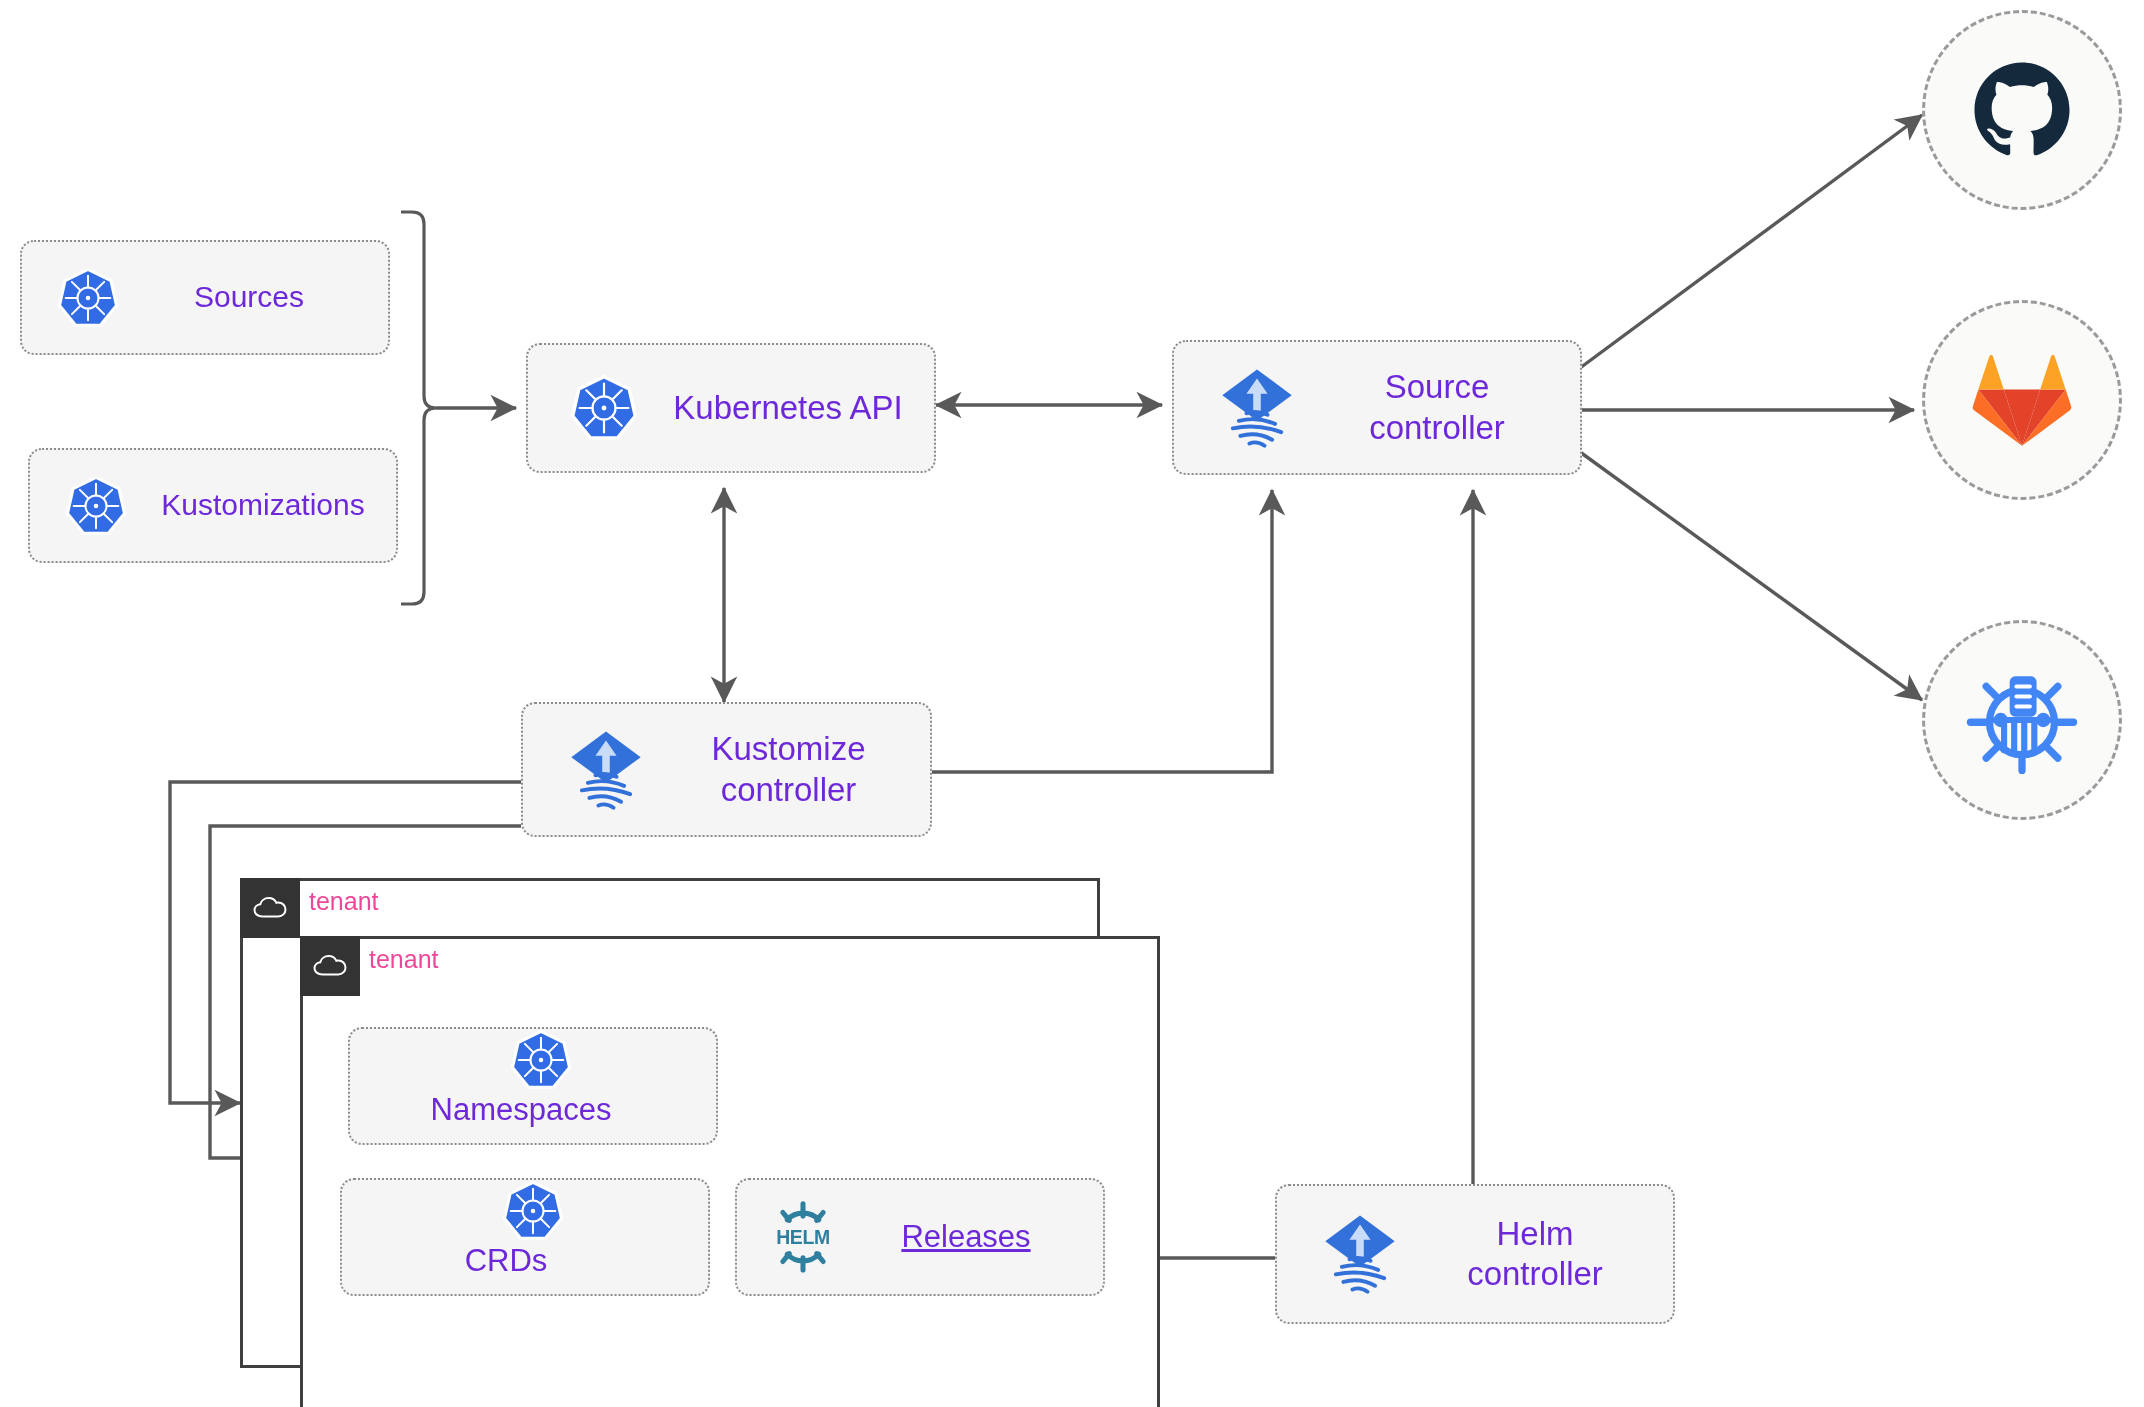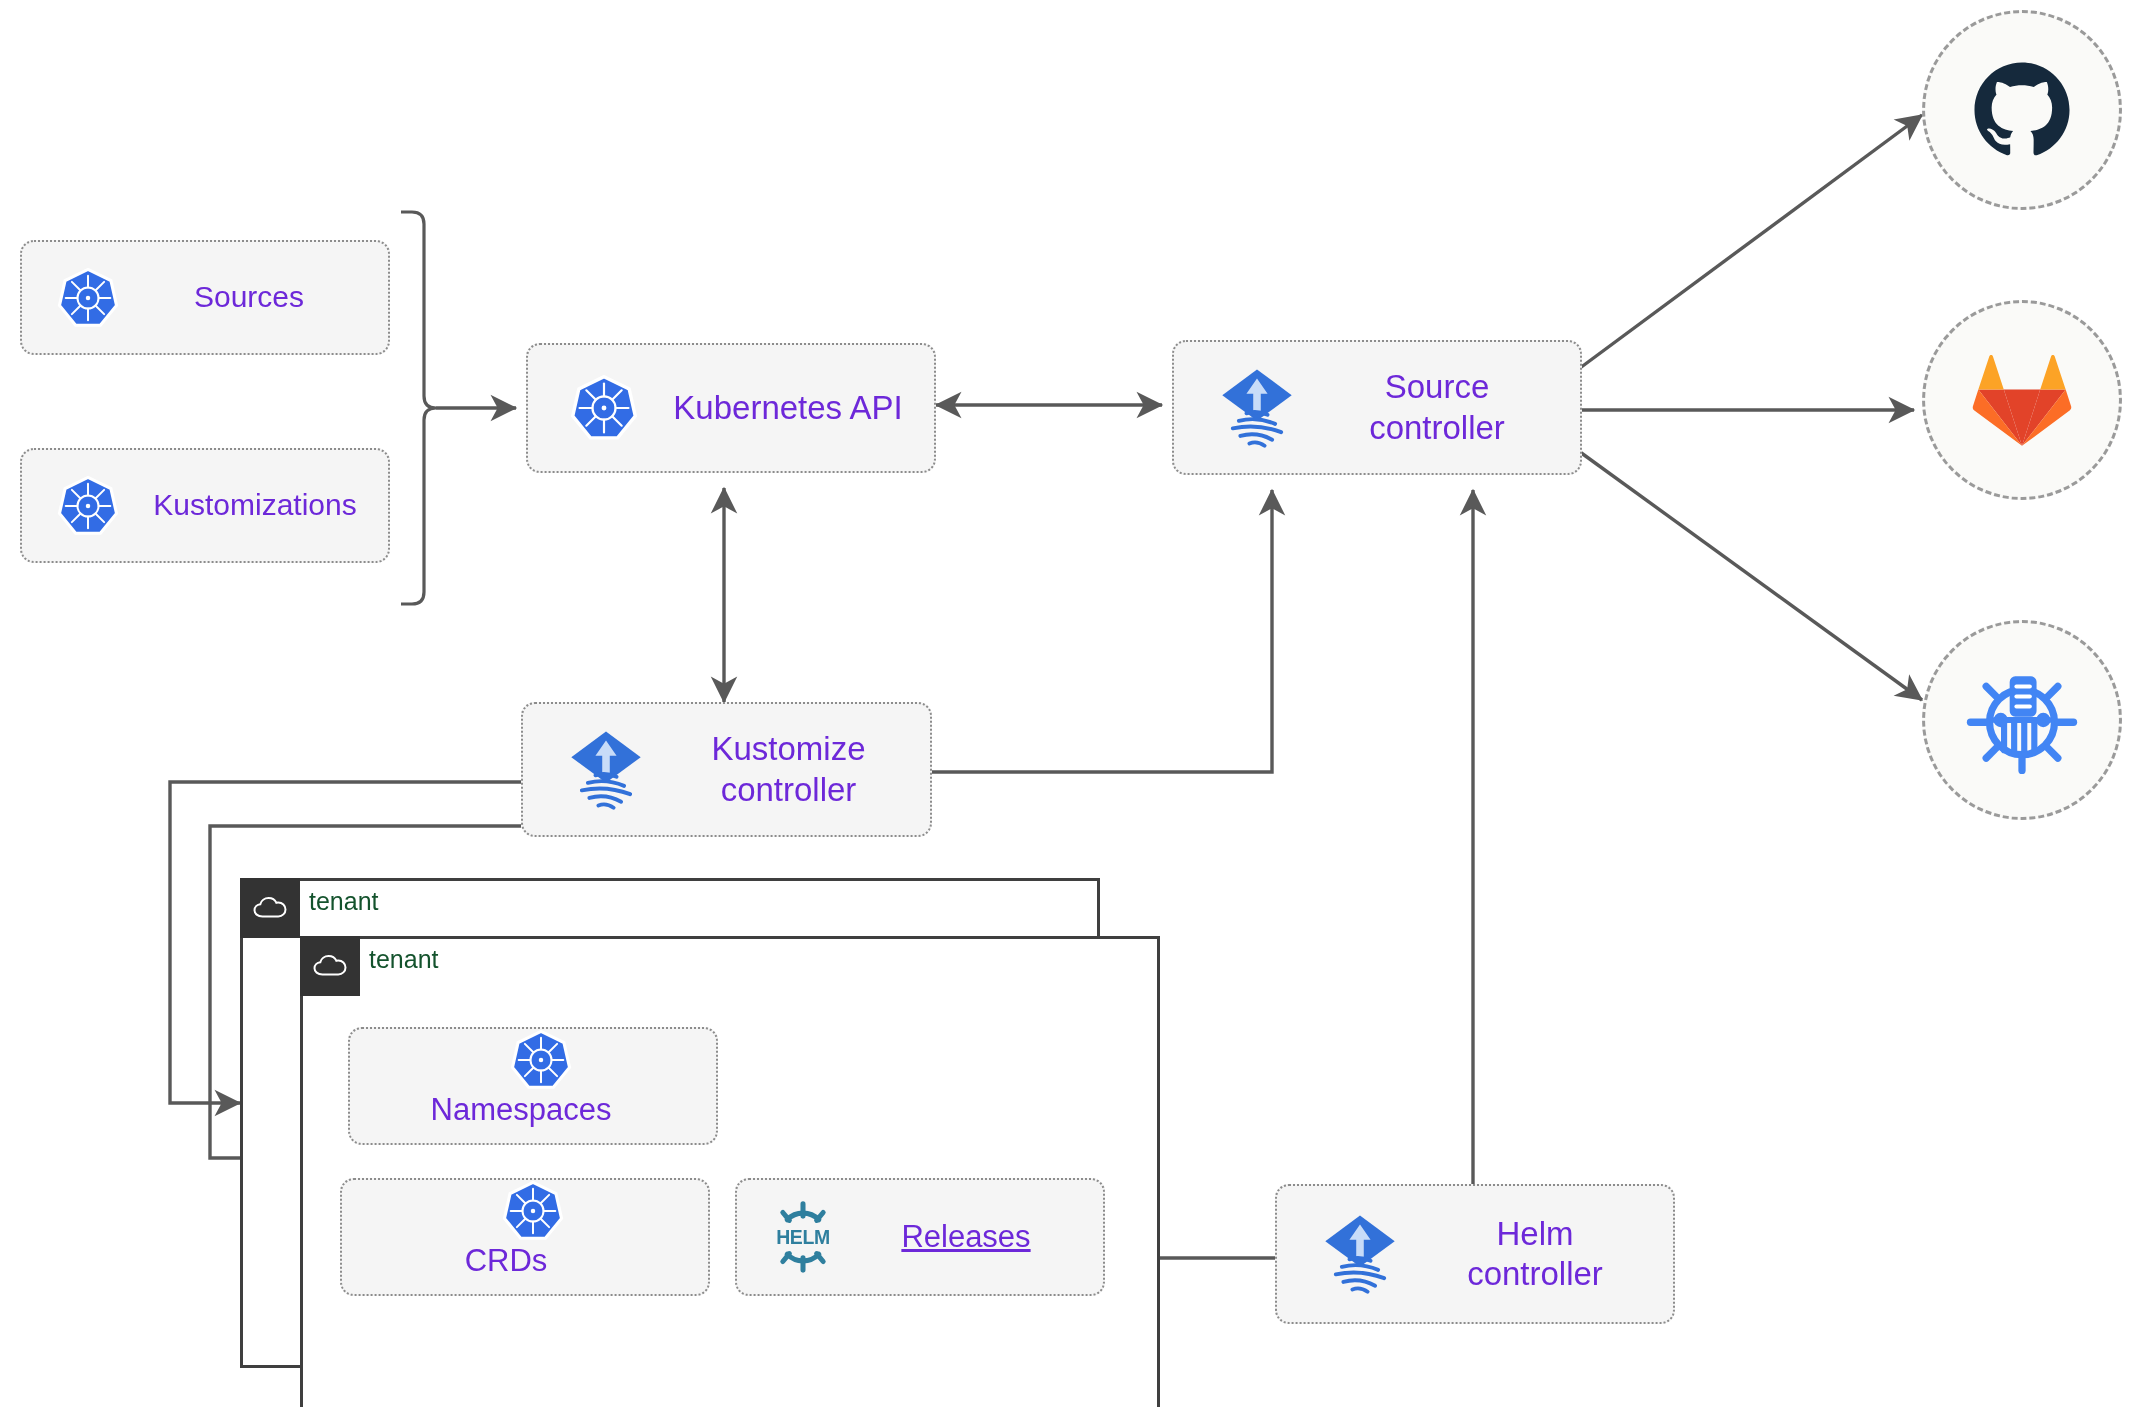--- a/index.html
+++ b/index.html
@@ -42,21 +42,21 @@
   }
   .tenant .bar{
     position:absolute;left:-3px;top:-3px;
     height:60px;width:60px;
     background:#333333;
     display:flex;align-items:center;justify-content:center;
   }
   .tenant .tname{
     position:absolute;left:66px;top:0;height:40px;
     display:flex;align-items:center;
-    font-size:25px;color:#14532d;
+    font-size:25px;color:#ec4899;
   }
 </style>
 </head>
 <body>
 
 <div id="stage">
 
   <svg id="edges" viewBox="0 0 2144 1407">
     <defs>
       <marker id="ah" viewBox="0 0 12 12" refX="10.5" refY="6" markerWidth="9" markerHeight="9" orient="auto-start-reverse">
@@ -134,21 +134,21 @@
           <line x1="38" y1="38" x2="24" y2="24"></line>
             <line x1="62" y1="62" x2="76" y2="76"></line>
           <line x1="62" y1="38" x2="76" y2="24"></line>
             <line x1="38" y1="62" x2="24" y2="76"></line>
         </g>
       </svg>
     </div>
     <div class="lbl" style="font-size:30px;padding-right:30px;">Sources</div>
   </div>
 
-  <div class="node" style="left:20px;top:448px;width:370px;height:115px;">
+  <div class="node" style="left:28px;top:448px;width:370px;height:115px;">
     <div class="ic" style="width:104px;padding-left:14px;">
       <svg width="62" height="62" viewBox="0 0 100 100">
         <polygon points="50,4 87,22 96,62 70,94 30,94 4,62 13,22" fill="#326CE5" stroke="#ffffff" stroke-width="5"></polygon>
         <g fill="none" stroke="#ffffff" stroke-width="3.2" stroke-linecap="round">
           <circle cx="50" cy="50" r="17"></circle>
           <circle cx="50" cy="50" r="3.6" fill="#ffffff" stroke="none"></circle>
           <line x1="50" y1="33" x2="50" y2="14"></line>
             <line x1="50" y1="67" x2="50" y2="86"></line>
           <line x1="33" y1="50" x2="14" y2="50"></line>
             <line x1="67" y1="50" x2="86" y2="50"></line>

